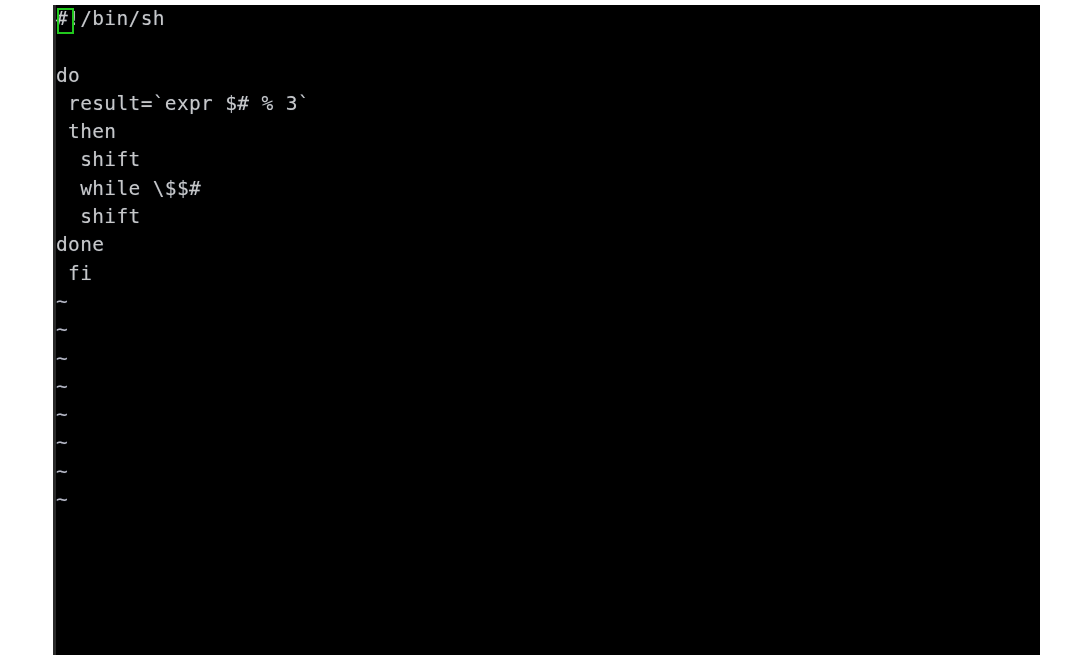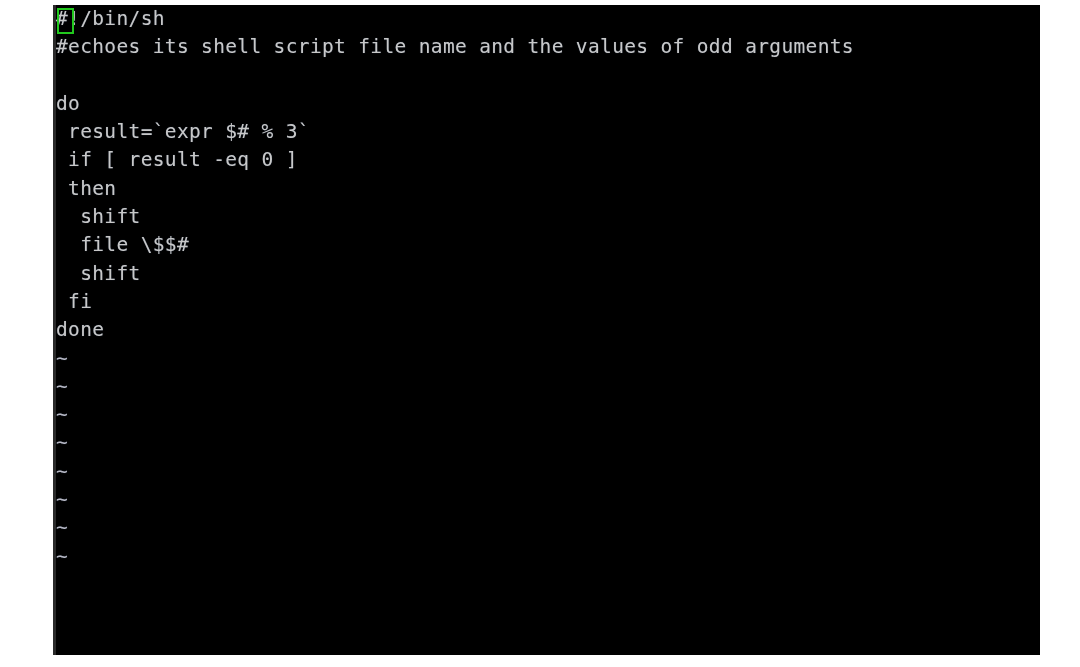--- a/index.html
+++ b/index.html
@@ -88,31 +88,29 @@
 <body>
 
 <div id="screen">
 
   <div id="terminal">
     <div id="terminal-left-edge"></div>
 
     <div id="buffer">
 
     <div class="line">#!/bin/sh<span id="cursor" style="border-color: rgb(34, 200, 30);"></span></div>
-        <div class="line">#echoes its shell script file name and the values of odd arguments</div>
         <div class="line blank"></div>
         <div class="line">do</div>
         <div class="line"> result=`expr $# % 3`</div>
-        <div class="line"> if [ result -eq 0 ]</div>
         <div class="line"> then</div>
         <div class="line">  shift</div>
-        <div class="line">  file \$$#</div>
+        <div class="line">  while \$$#</div>
         <div class="line">  shift</div>
+        <div class="line">done</div>
         <div class="line"> fi</div>
-        <div class="line">done</div>
         <div class="line tilde">~</div>
         <div class="line tilde">~</div>
         <div class="line tilde">~</div>
         <div class="line tilde">~</div>
         <div class="line tilde">~</div>
         <div class="line tilde">~</div>
         <div class="line tilde">~</div>
         <div class="line tilde">~</div>
       </div>
   </div>

